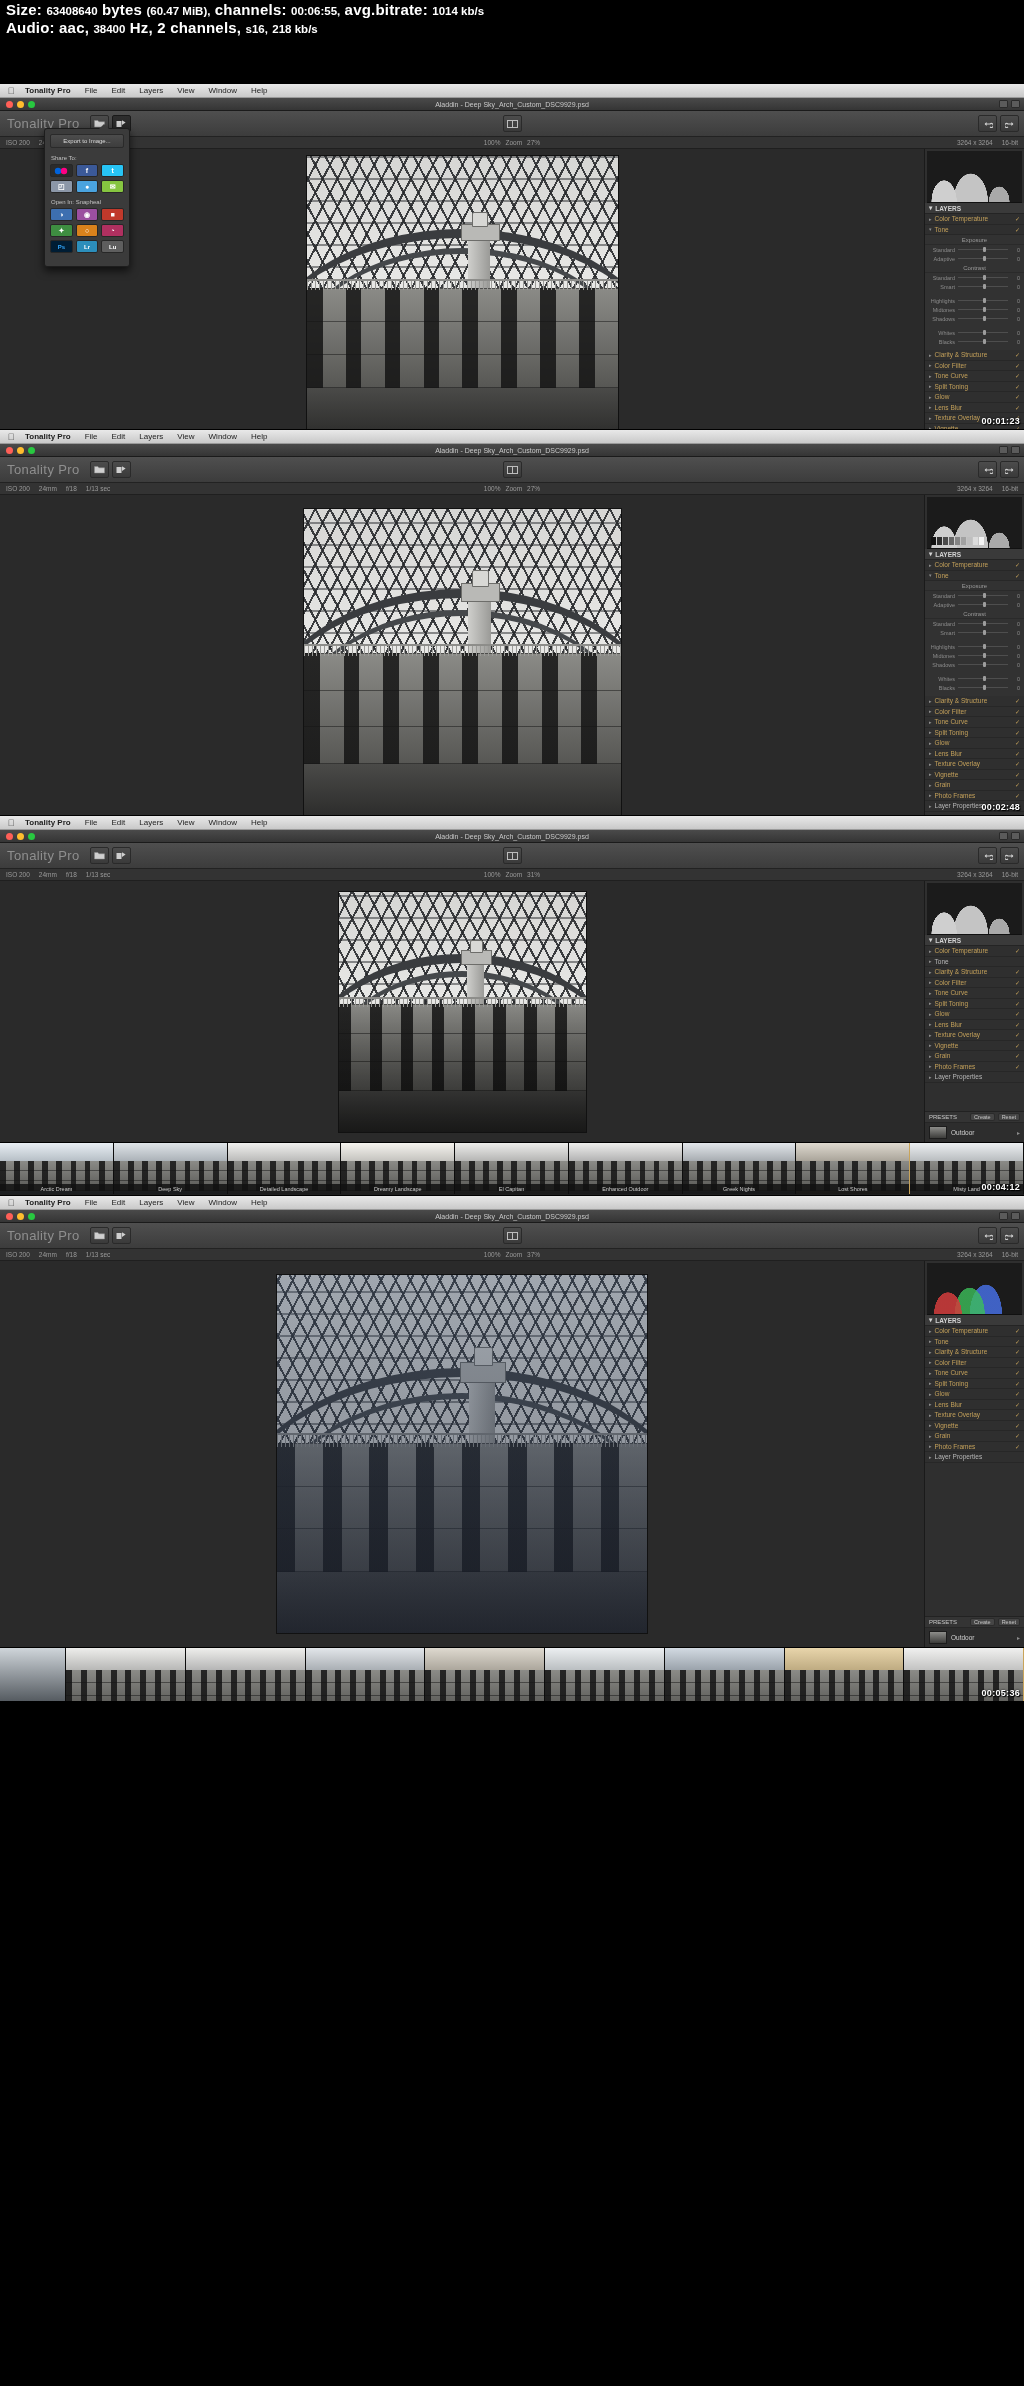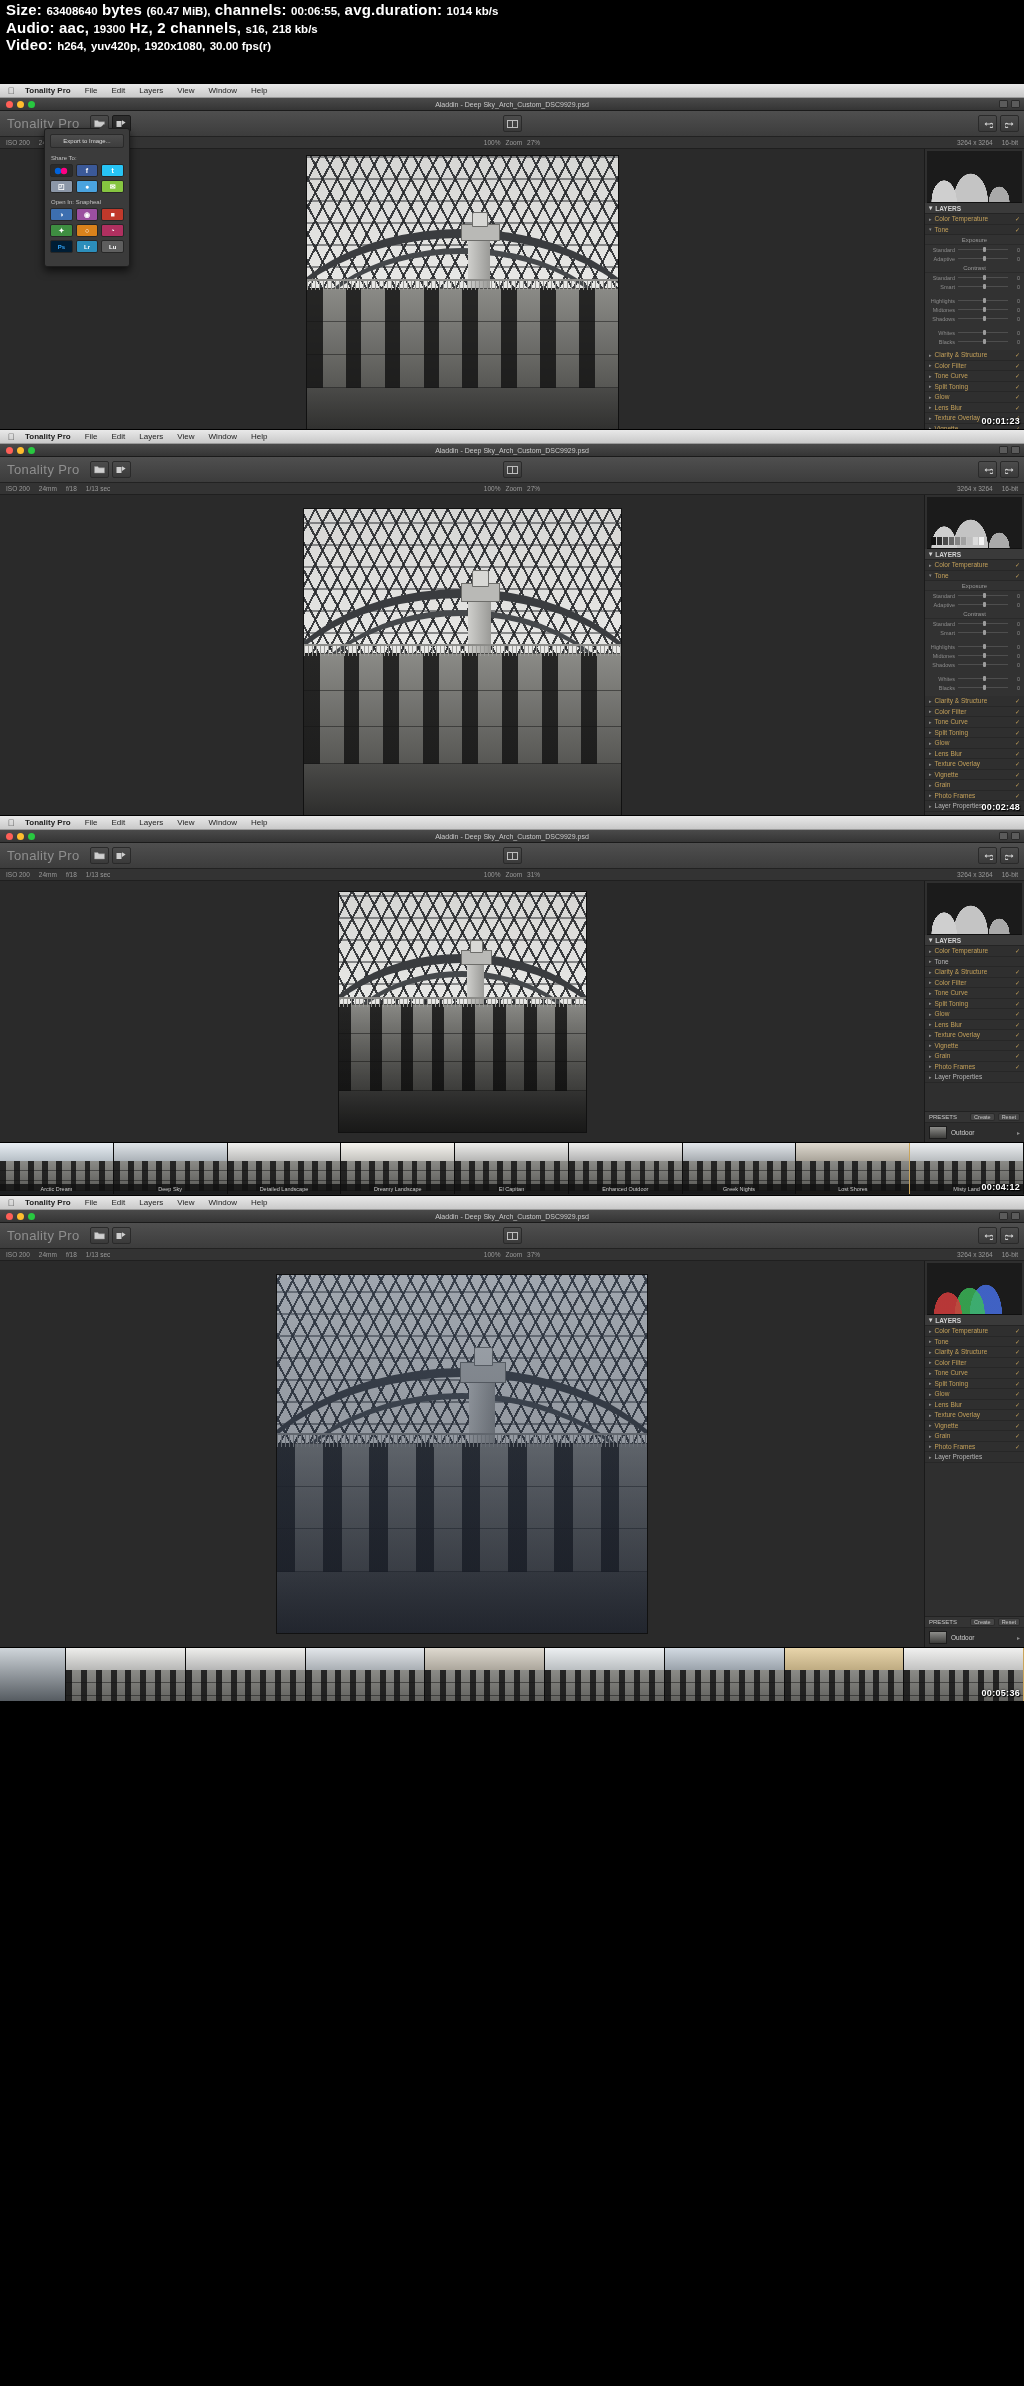--- a/index.html
+++ b/index.html
@@ -260,38 +260,31 @@
 <body>
 
 <div class="mediainfo">
   <div class="line">
     <span>Size:</span>
     <span class="sm">63408640</span>
     <span>bytes</span>
     <span class="sm">(60.47 MiB),</span>
     <span>channels:</span>
     <span class="sm">00:06:55,</span>
-    <span>avg.duration:</span>
+    <span>avg.bitrate:</span>
     <span class="sm">1014 kb/s</span>
   </div>
   <div class="line">
     <span>Audio:</span>
     <span>aac,</span>
-    <span class="sm">19300</span>
+    <span class="sm">38400</span>
     <span>Hz,</span>
     <span>2 channels,</span>
     <span class="sm">s16,</span>
     <span class="sm">218 kb/s</span>
-  </div>
-  <div class="line">
-    <span>Video:</span>
-    <span class="sm">h264,</span>
-    <span class="sm">yuv420p,</span>
-    <span class="sm">1920x1080,</span>
-    <span class="sm">30.00 fps(r)</span>
   </div>
 </div>
 
 <div class="sheet">
 
   <div class="frame" id="f1" style="height:345px;">
     <div class="menubar">
       <div class="apple"></div>
       <div class="mi app">Tonality Pro</div>
       <div class="mi">File</div>

